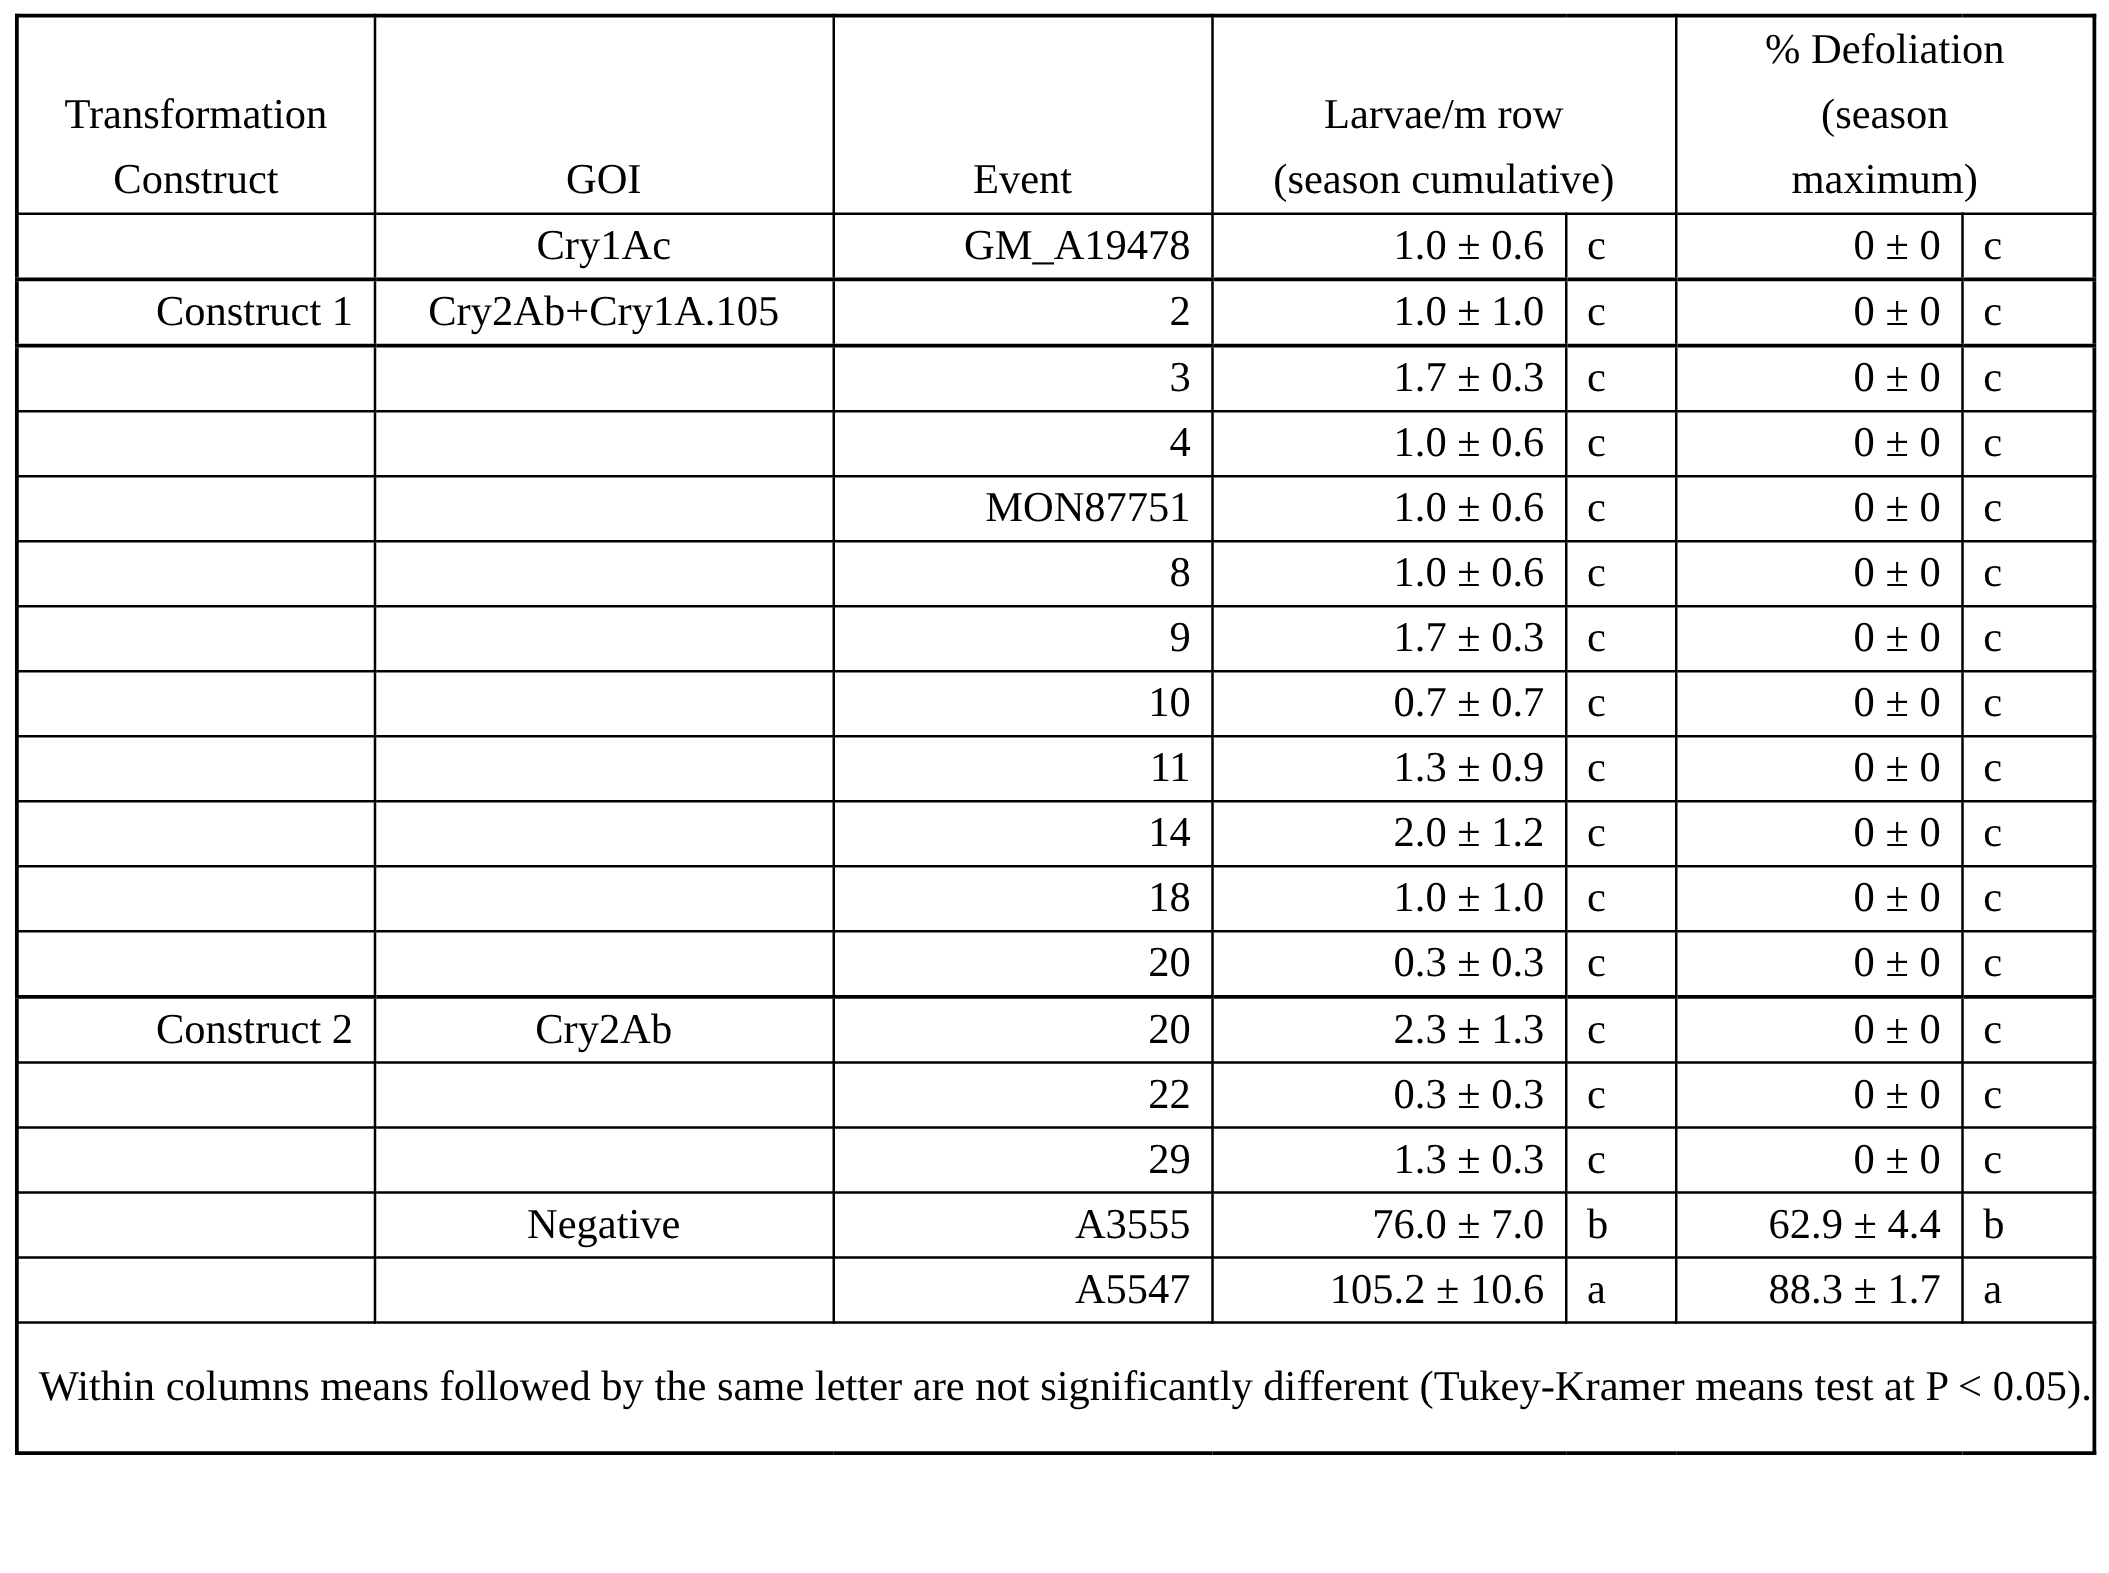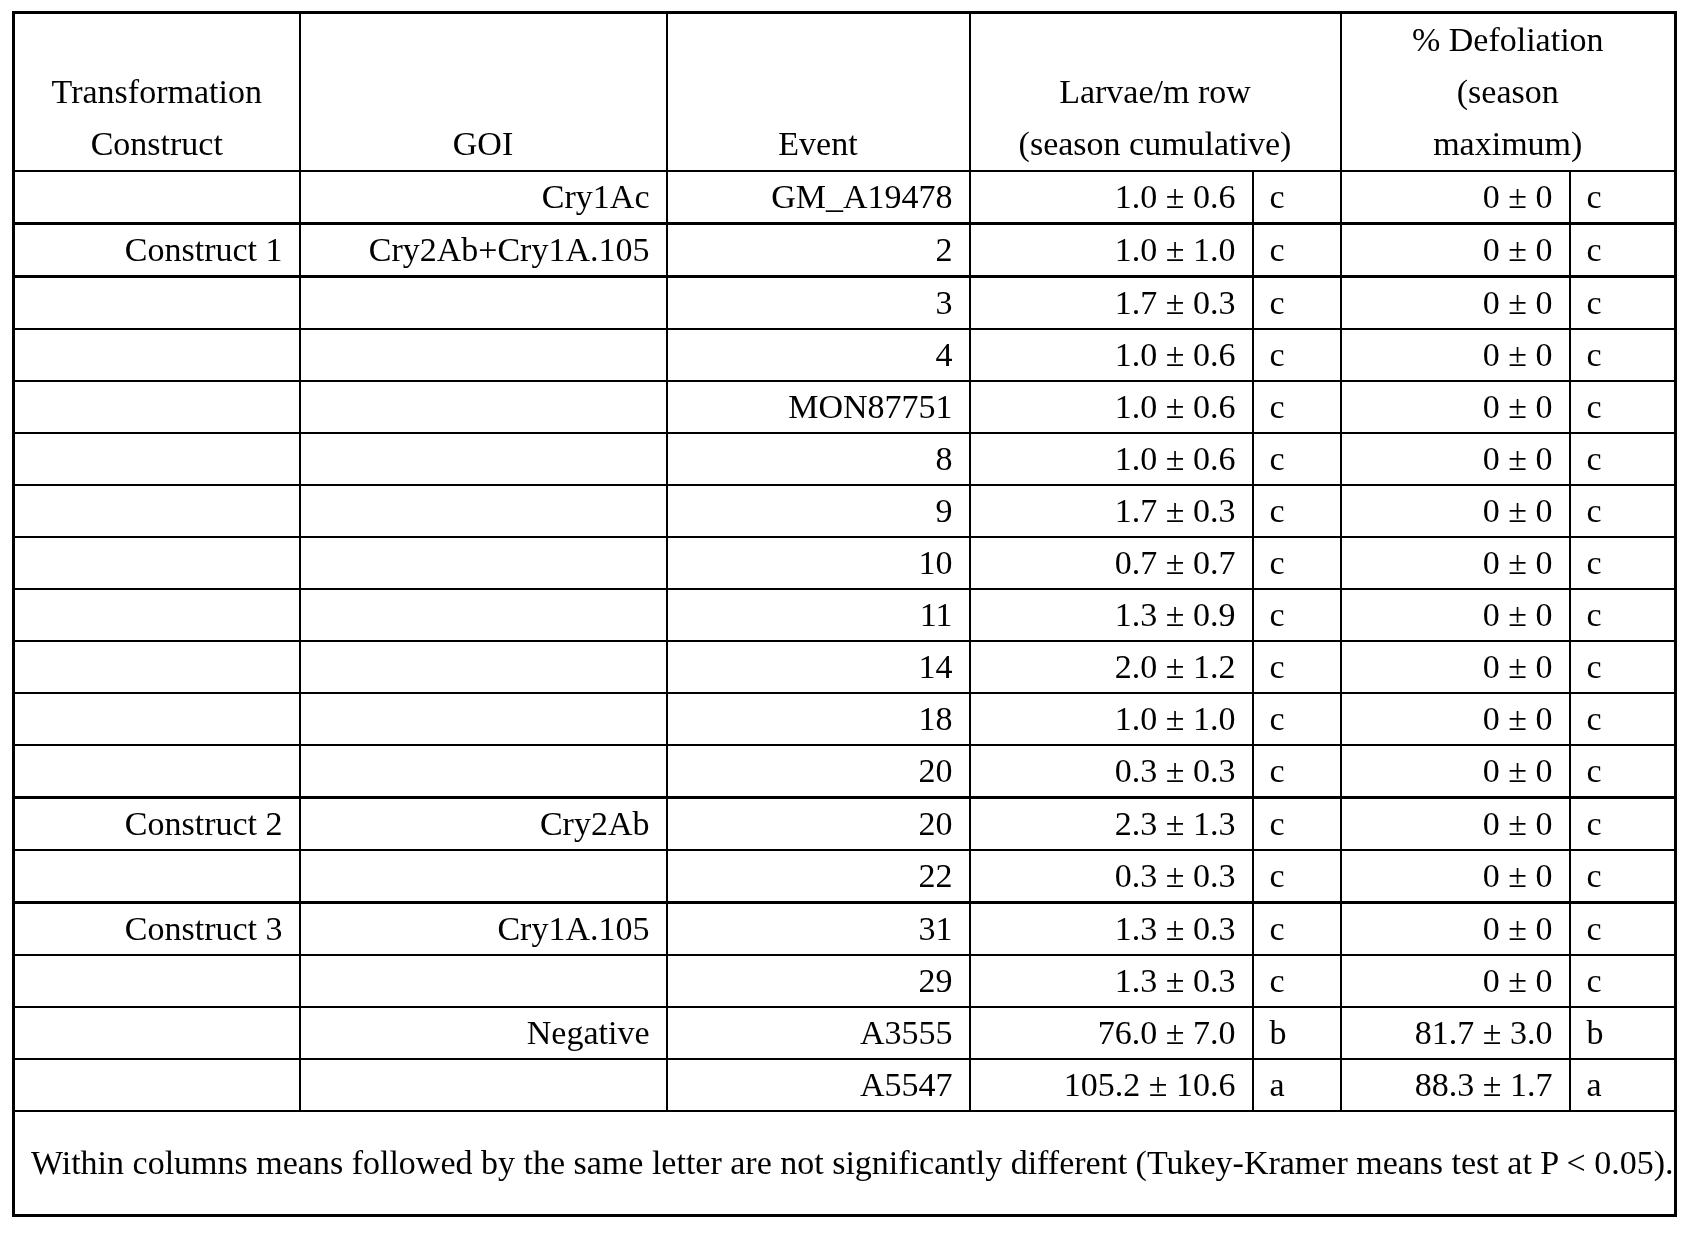--- a/index.html
+++ b/index.html
@@ -47,21 +47,21 @@
       padding-bottom: 2px;
       border-bottom: 3px solid #000;
     }
     thead th .hline { display: block; }
     tbody td {
       height: 50px;
       line-height: 50px;
       vertical-align: middle;
     }
     td.c-construct { text-align: right; }
-    td.c-goi { text-align: right; padding-left: 20px; }
+    td.c-goi { text-align: center; padding-left: 20px; }
     td.c-event { text-align: right; }
     td.c-val { text-align: right; padding-right: 20px; }
     td.c-let { text-align: left; padding-left: 24px; }
     tr.group-start td { border-top: 3px solid #000; }
     td.footnote {
       white-space: normal;
       line-height: 52px;
       padding: 0 18px;
       height: 102px;
       vertical-align: middle;
@@ -226,45 +226,36 @@
       </tr>
       <tr>
         <td class="c-construct"></td>
         <td class="c-goi"></td>
         <td class="c-event">22</td>
         <td class="c-val">0.3 ± 0.3</td>
         <td class="c-let">c</td>
         <td class="c-val">0 ± 0</td>
         <td class="c-let">c</td>
       </tr>
-      <tr class="group-start">
-        <td class="c-construct">Construct 3</td>
-        <td class="c-goi">Cry1A.105</td>
-        <td class="c-event">31</td>
-        <td class="c-val">1.3 ± 0.3</td>
-        <td class="c-let">c</td>
-        <td class="c-val">0 ± 0</td>
-        <td class="c-let">c</td>
-      </tr>
       <tr>
         <td class="c-construct"></td>
         <td class="c-goi"></td>
         <td class="c-event">29</td>
         <td class="c-val">1.3 ± 0.3</td>
         <td class="c-let">c</td>
         <td class="c-val">0 ± 0</td>
         <td class="c-let">c</td>
       </tr>
       <tr>
         <td class="c-construct"></td>
         <td class="c-goi">Negative</td>
         <td class="c-event">A3555</td>
         <td class="c-val">76.0 ± 7.0</td>
         <td class="c-let">b</td>
-        <td class="c-val">81.7 ± 3.0</td>
+        <td class="c-val">62.9 ± 4.4</td>
         <td class="c-let">b</td>
       </tr>
       <tr>
         <td class="c-construct"></td>
         <td class="c-goi"></td>
         <td class="c-event">A5547</td>
         <td class="c-val">105.2 ± 10.6</td>
         <td class="c-let">a</td>
         <td class="c-val">88.3 ± 1.7</td>
         <td class="c-let">a</td>

